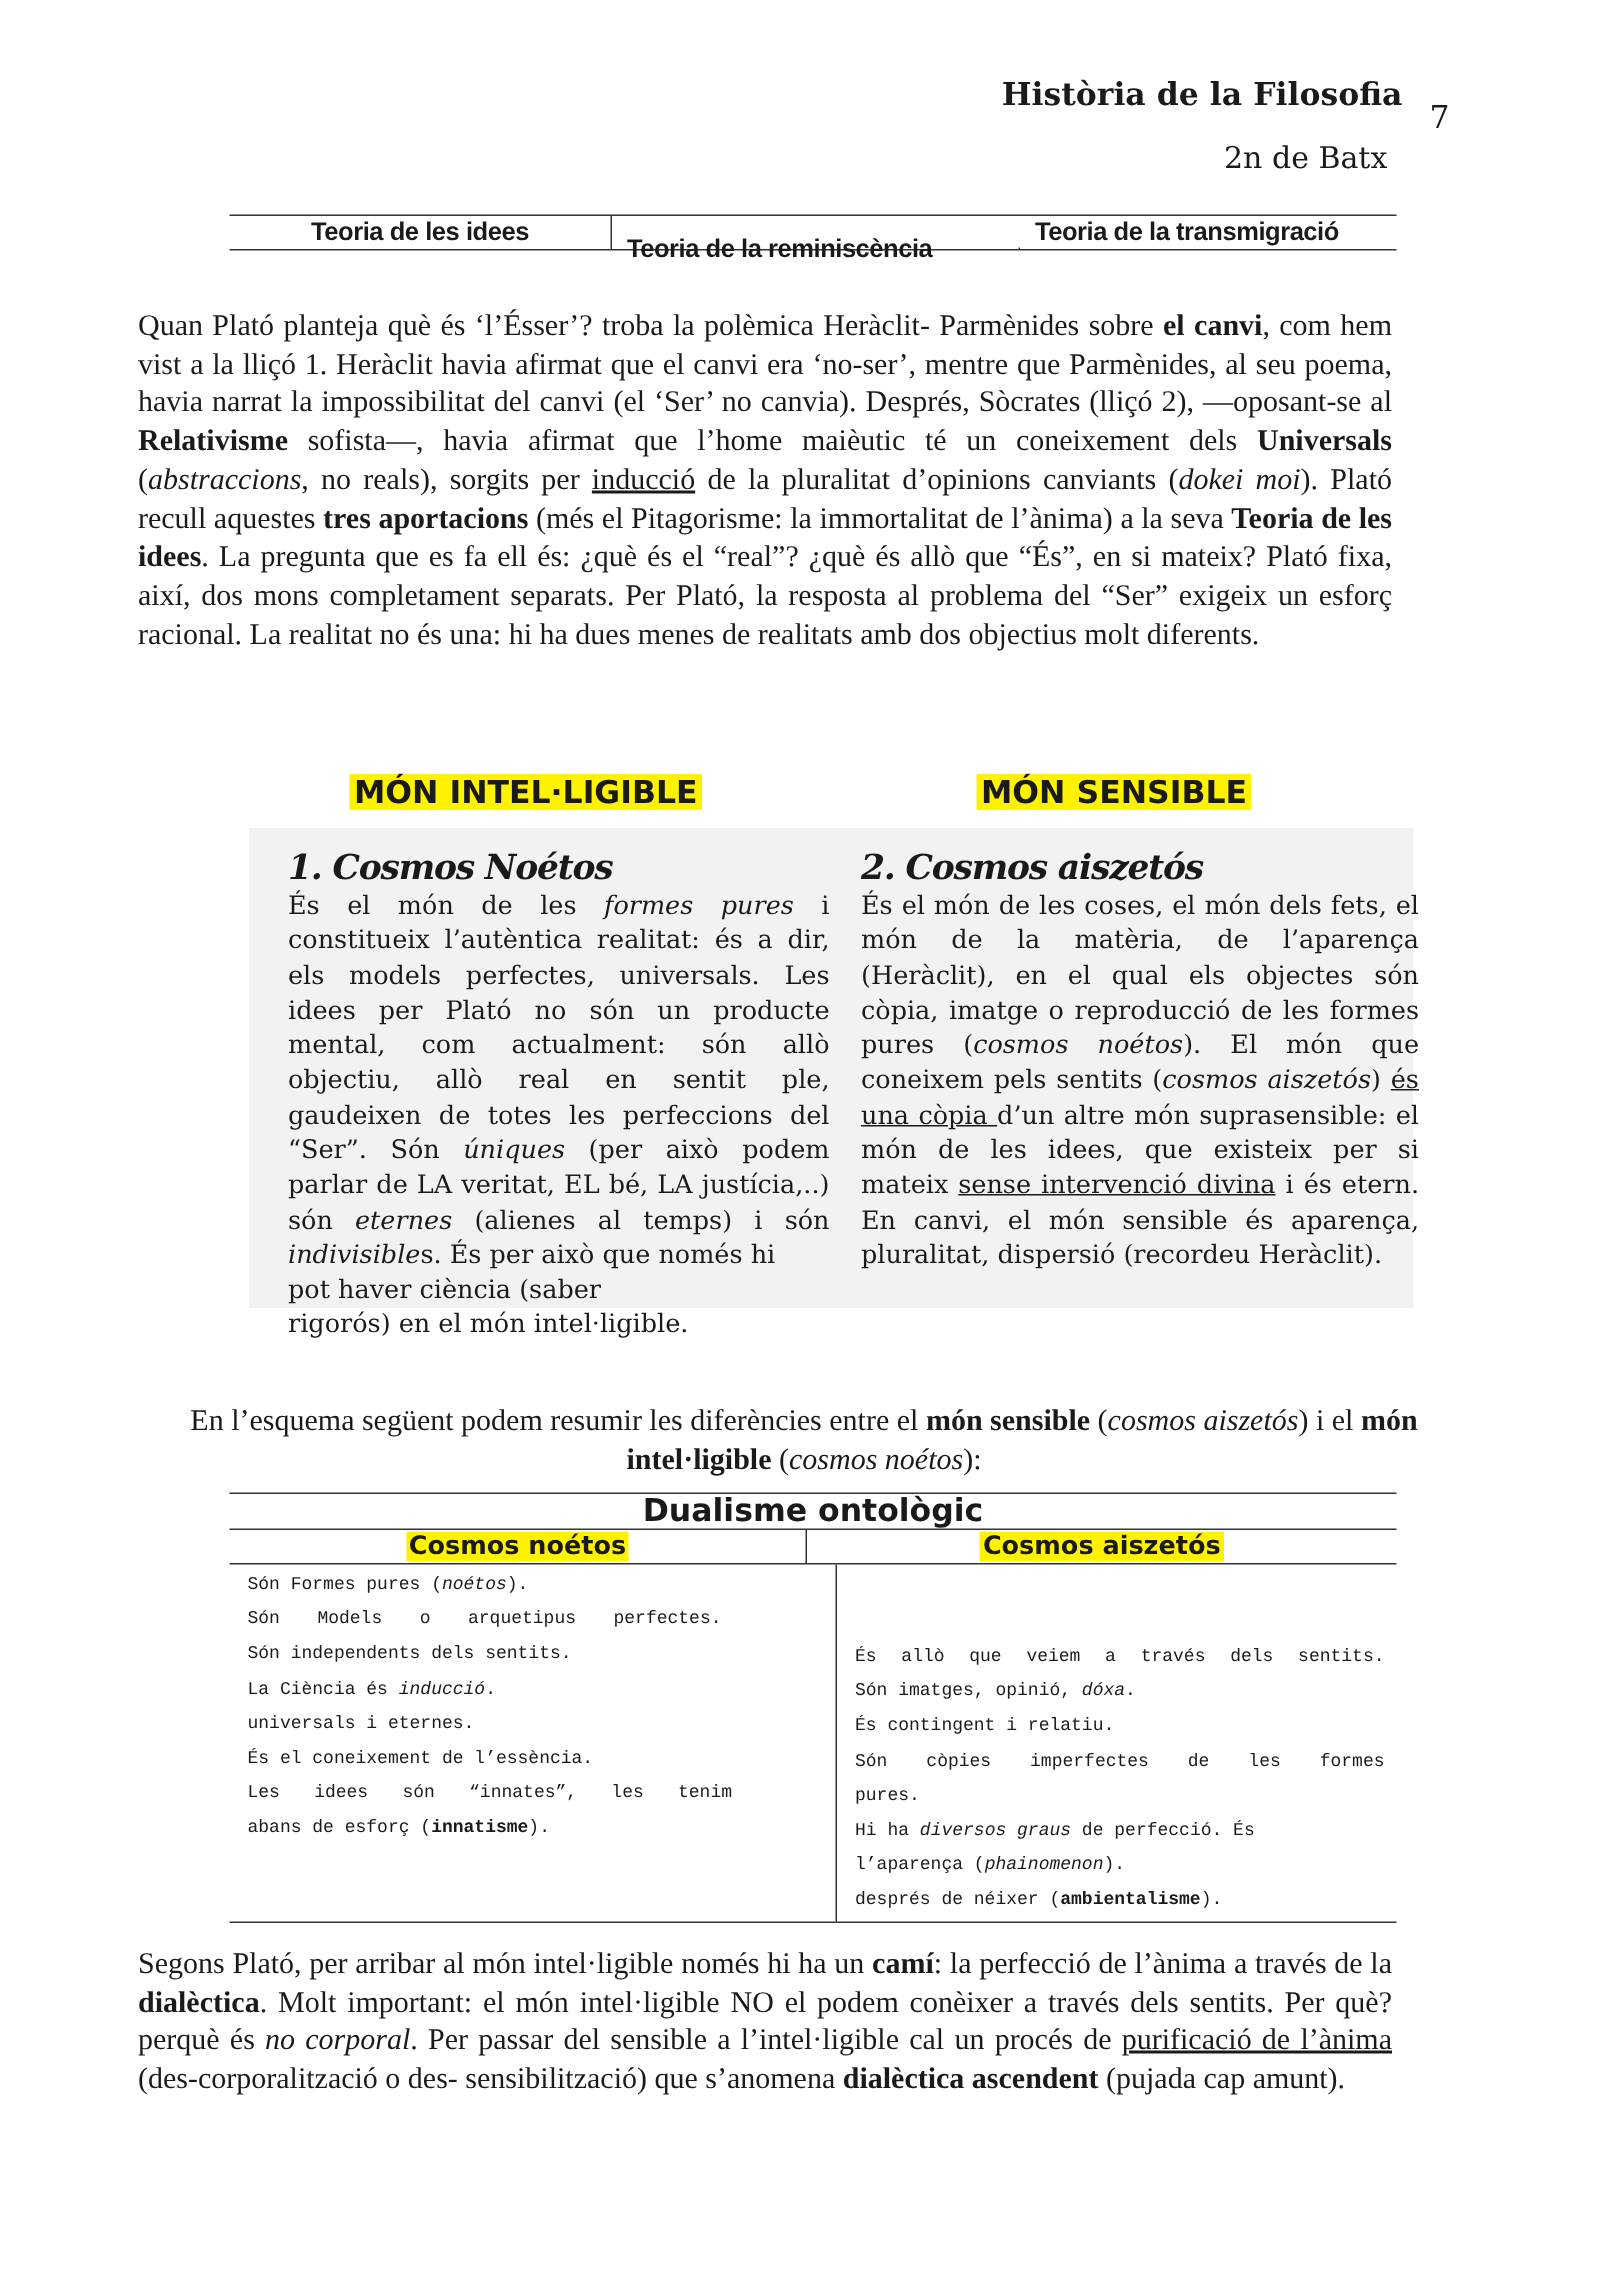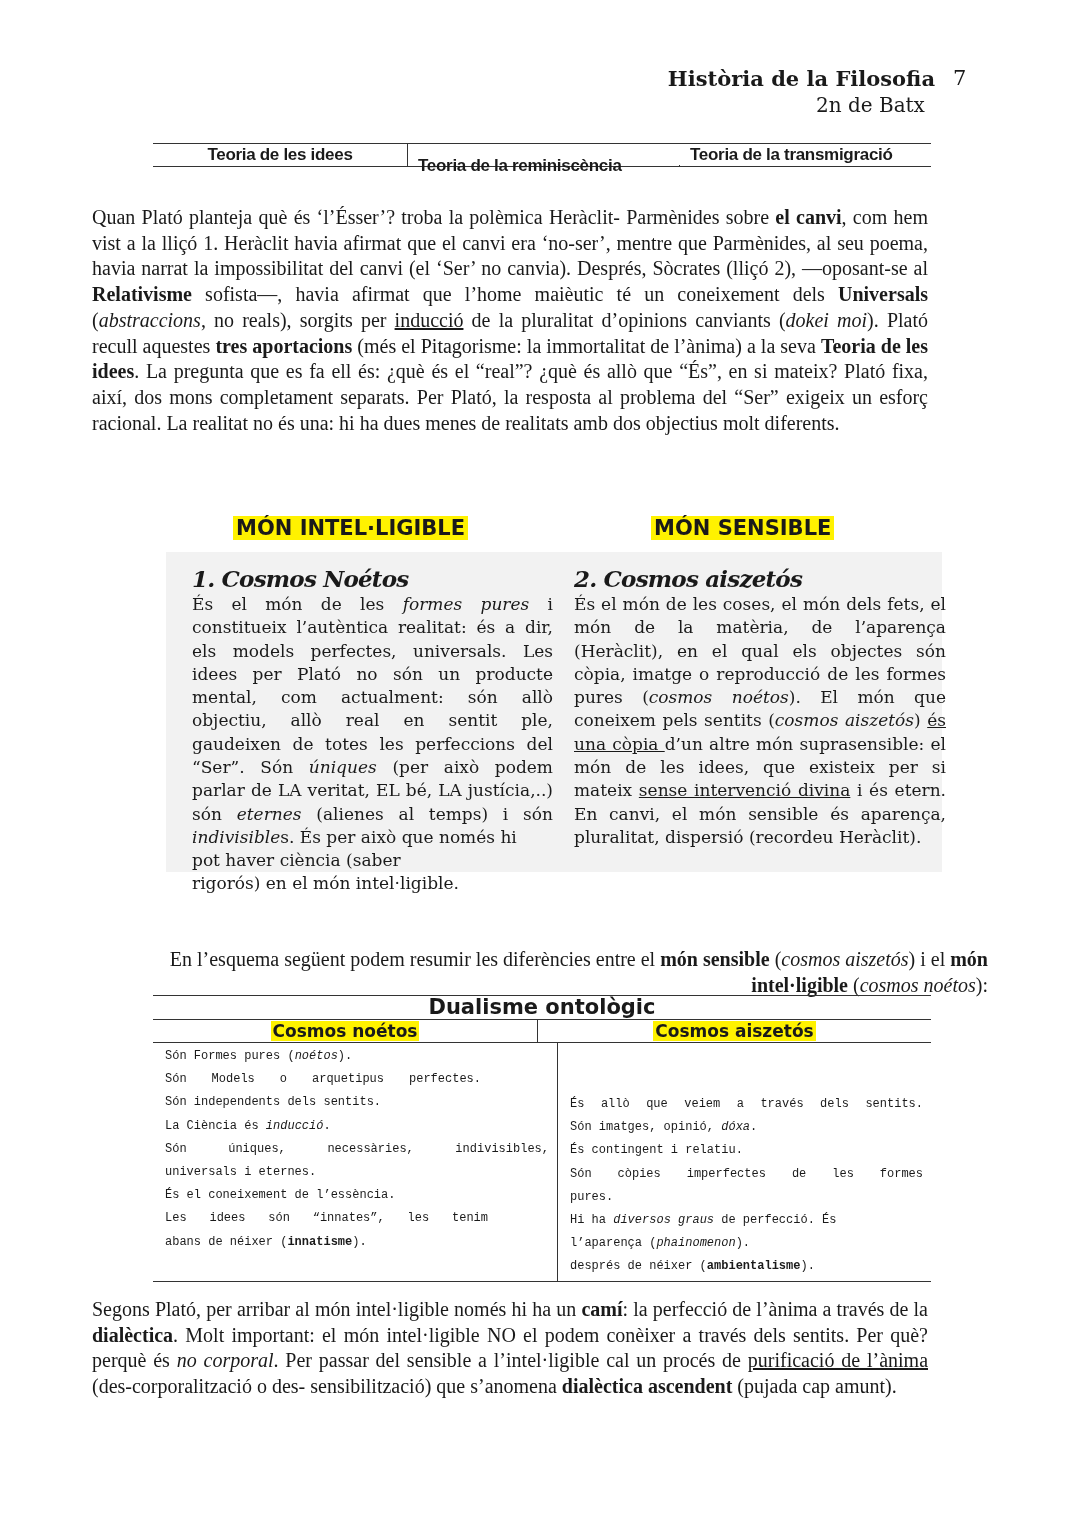--- a/index.html
+++ b/index.html
@@ -1,19 +1,19 @@
 <!DOCTYPE html>
 <html><head>
 <meta charset="utf-8">
 <style>
   html, body { margin: 0; padding: 0; background: #ffffff; }
   body { width: 1080px; height: 1527px; position: relative; overflow: hidden; color: #1a1a1a;
          font-family: "Liberation Serif", "DejaVu Serif", serif; }
   .abs { position: absolute; }
-  .header-title { right: 145px; top: 66px; font-size: 21px; font-weight: bold; text-align: right; font-family: "DejaVu Serif", serif; }
+  .header-title { right: 145px; top: 50px; font-size: 21px; font-weight: bold; text-align: right; font-family: "DejaVu Serif", serif; }
   .header-page { left: 953px; top: 66px; font-size: 21px; font-family: "DejaVu Serif", serif; }
   .header-sub { left: 816px; top: 93px; font-size: 20px; font-family: "DejaVu Serif", serif; }
 
   .theory-table { left: 153px; top: 143px; width: 778px; border-top: 1.5px solid #333; border-bottom: 1.5px solid #333;
                   display: flex; height: 22px; font-family: "Liberation Sans", sans-serif; font-weight: bold; font-size: 17px; letter-spacing: -0.3px; }
   .theory-table .cell { display: flex; align-items: center; }
   .theory-table .c1 { width: 254px; justify-content: center; border-right: 1px solid #333; }
   .theory-table .c2 { width: 261px; padding-left: 10px; border-right: 1px solid #333; margin-top: 21px; }
   .theory-table .c3 { padding-left: 10px; }
 
@@ -68,39 +68,38 @@
   <div><span>És el món de les </span><i>formes pures</i><span> i constitueix l’autèntica realitat: és a dir, els models perfectes, universals. Les idees per Plató no són un producte mental, com actualment: són allò objectiu, allò real en sentit ple, gaudeixen de totes les perfeccions del “Ser”. Són </span><i>úniques</i><span> (per això podem parlar de LA veritat, EL bé, LA justícia,..) són </span><i>eternes</i><span> (alienes al temps) i són </span><i>indivisible</i><span>s. És per això que només hi</span></div>
   <div class="tail">pot haver ciència (saber</div>
   <div class="tail" style="line-height:20px;">rigorós) en el món intel·ligible.</div>
 </div>
 
 <div class="abs col col-right">
   <div class="col-title">2. Cosmos aiszetós</div>
   <div><span>És el món de les coses, el món dels fets, el món de la matèria, de l’aparença (Heràclit), en el qual els objectes són còpia, imatge o reproducció de les formes pures (</span><i>cosmos noétos</i><span>). El món que coneixem pels sentits (</span><i>cosmos aiszetós</i><span>) </span><span class="u">és una còpia </span><span>d’un altre món suprasensible: el món de les idees, que existeix per si mateix </span><span class="u">sense intervenció divina</span><span> i és etern. En canvi, el món sensible és aparença, pluralitat, dispersió (recordeu Heràclit).</span></div>
 </div>
 
-<p class="abs para" style="top:931px; width:880px; margin:16px; text-align:right;"><span>En l’esquema següent podem resumir les diferències entre el </span><b>món sensible</b><span> (</span><i>cosmos aiszetós</i><span>) i el </span><b>món intel·ligible</b><span> (</span><i>cosmos noétos</i><span>):</span></p>
+<p class="abs para" style="top:931px; width:880px; margin:4px; text-align:center;"><span>En l’esquema següent podem resumir les diferències entre el </span><b>món sensible</b><span> (</span><i>cosmos aiszetós</i><span>) i el </span><b>món intel·ligible</b><span> (</span><i>cosmos noétos</i><span>):</span></p>
 
 <div class="abs dual">
   <div class="dual-title">Dualisme ontològic</div>
   <div class="dual-head">
     <div class="hc"><span>Cosmos noétos</span></div>
     <div class="hc"><span>Cosmos aiszetós</span></div>
   </div>
   <div class="dual-body">
     <div class="bc">
       <div class="left"><span>Són Formes pures (</span><i>noétos</i><span>).</span></div>
       <div style="text-align-last:justify; width:316px;">Són Models o arquetipus perfectes.</div>
       <div class="left">Són independents dels sentits.</div>
       <div class="left"><span>La Ciència és </span><i>inducció</i><span>.</span></div>
-      <div style="text-align-last:justify;">Són úniques, necessàries, indivisibles,</div>
       <div class="left">universals i eternes.</div>
       <div class="left">És el coneixement de l’essència.</div>
       <div style="text-align-last:justify; width:323px;">Les idees són “innates”, les tenim</div>
-      <div class="left"><span>abans de néixer (</span><b>innatisme</b><span>).</span></div>
+      <div class="left"><span>abans de esforç (</span><b>innatisme</b><span>).</span></div>
     </div>
     <div class="bc">
       <div style="text-align-last:justify;margin-top:48px;">És allò que veiem a través dels sentits.</div>
       <div class="left"><span>Són imatges, opinió, </span><i>dóxa</i><span>.</span></div>
       <div class="left">És contingent i relatiu.</div>
       <div style="text-align-last:justify;">Són còpies imperfectes de les formes</div>
       <div class="left">pures.</div>
       <div class="left"><span>Hi ha </span><i>diversos graus</i><span> de perfecció. És</span></div>
       <div class="left"><span>l’aparença (</span><i>phainomenon</i><span>).</span></div>
       <div class="left"><span>després de néixer (</span><b>ambientalisme</b><span>).</span></div>

